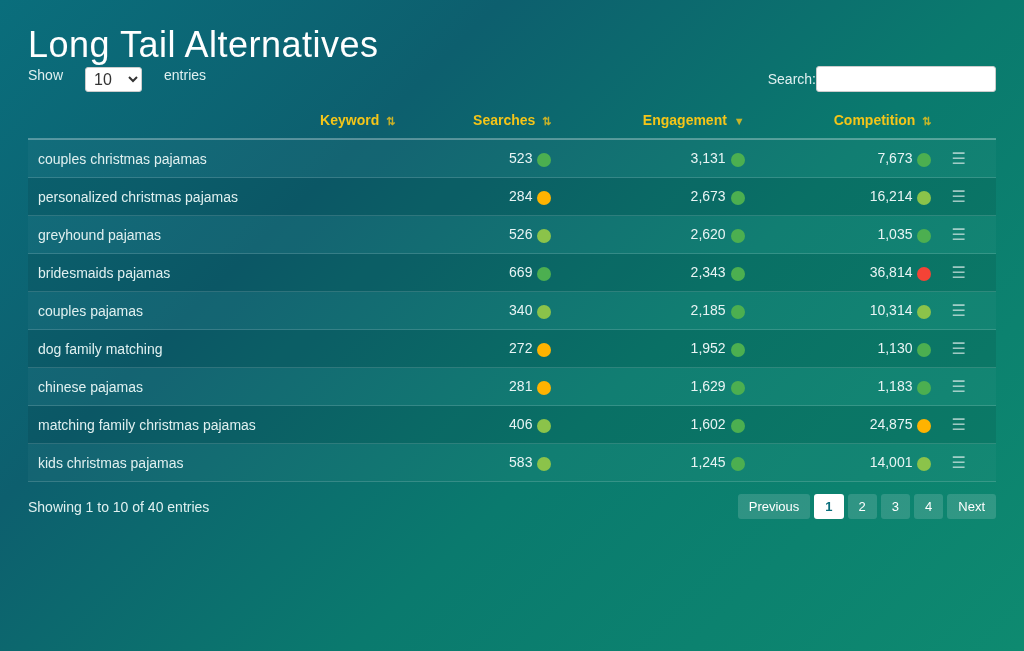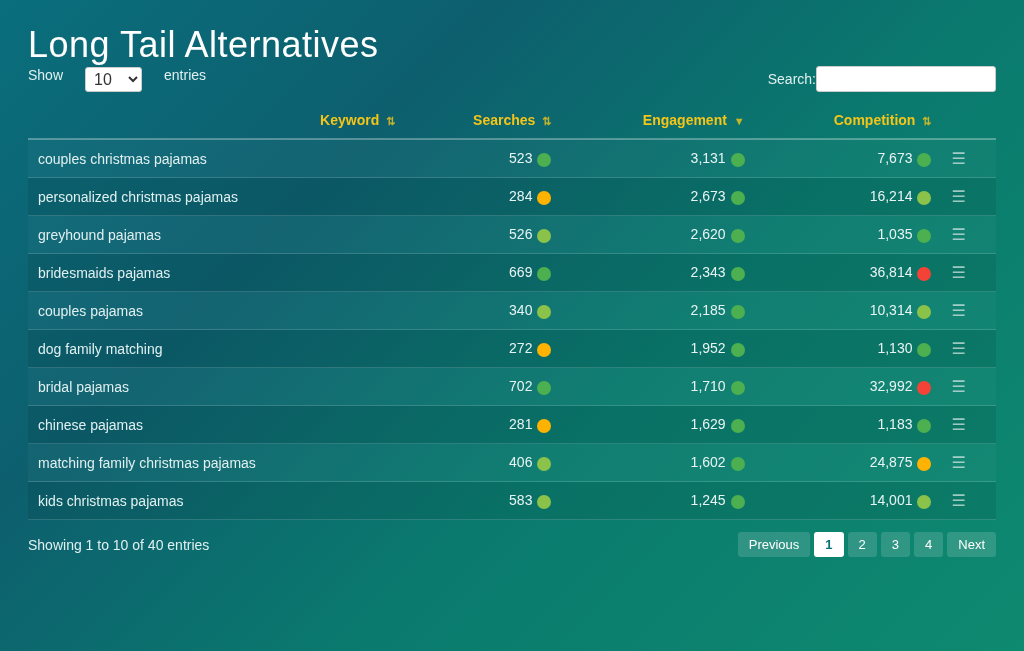--- a/index.html
+++ b/index.html
@@ -297,35 +297,20 @@
         1,952<span class="dot dot-green"></span>
       </td>
       <td class="num-cell">
         1,130<span class="dot dot-green"></span>
       </td>
       <td>
         <span class="menu-icon">☰</span>
       </td>
     </tr>
       <tr>
-      <td class="keyword-cell">bridal pajamas</td>
-      <td class="num-cell">
-        702<span class="dot dot-green"></span>
-      </td>
-      <td class="num-cell">
-        1,710<span class="dot dot-green"></span>
-      </td>
-      <td class="num-cell">
-        32,992<span class="dot dot-orange"></span>
-      </td>
-      <td>
-        <span class="menu-icon">☰</span>
-      </td>
-    </tr>
-      <tr>
       <td class="keyword-cell">chinese pajamas</td>
       <td class="num-cell">
         281<span class="dot dot-yellow"></span>
       </td>
       <td class="num-cell">
         1,629<span class="dot dot-green"></span>
       </td>
       <td class="num-cell">
         1,183<span class="dot dot-green"></span>
       </td>

